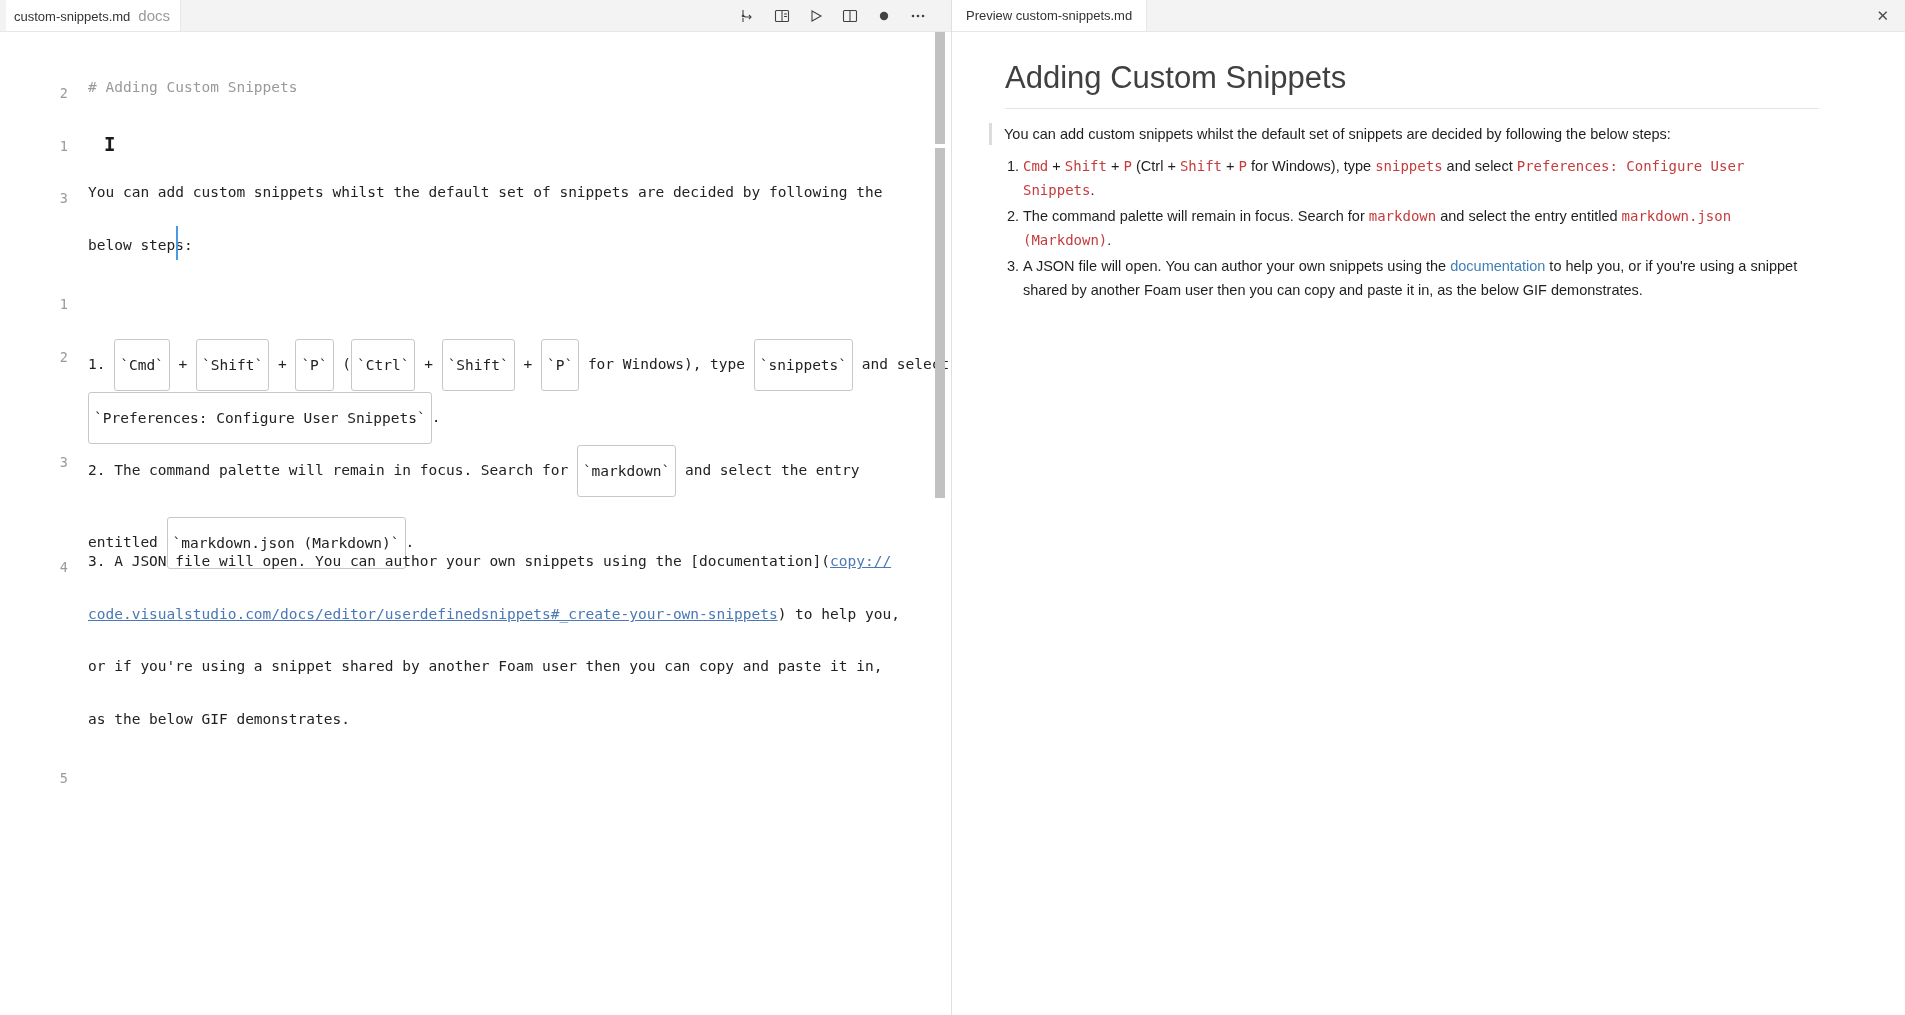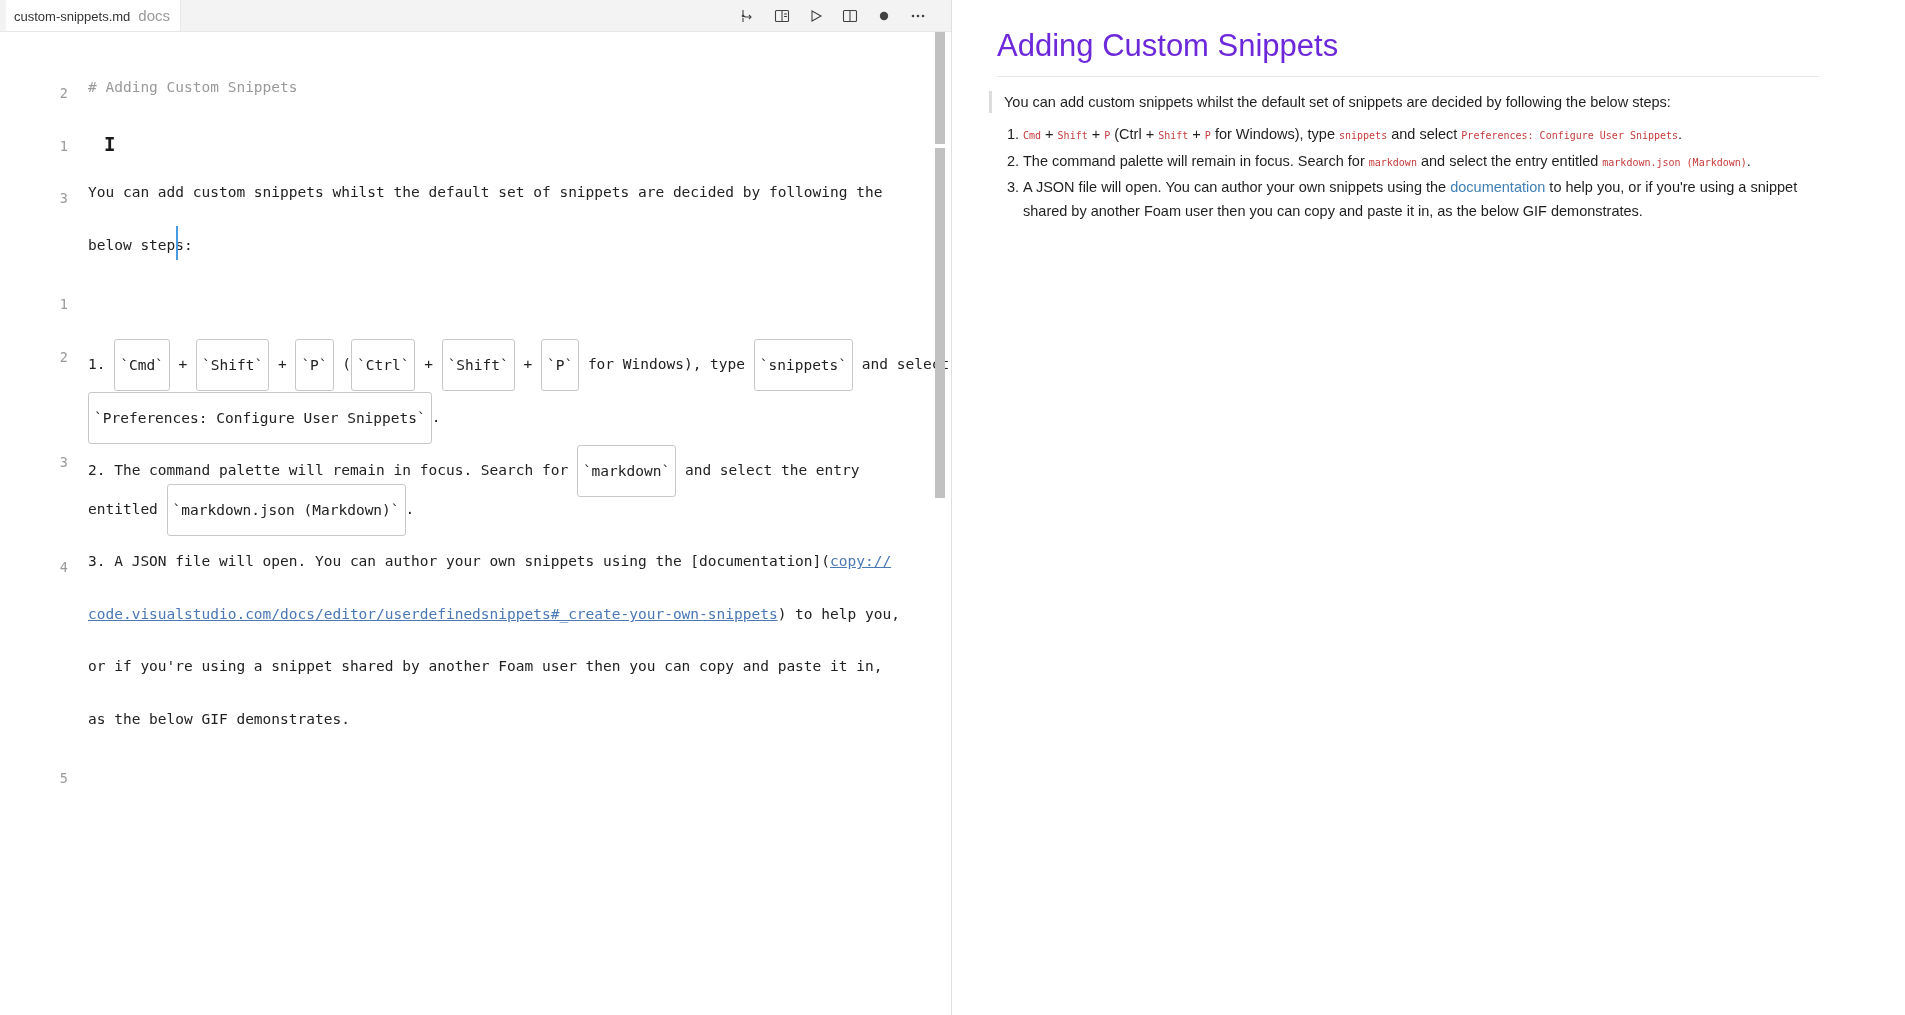--- a/index.html
+++ b/index.html
@@ -180,22 +180,22 @@
     padding: 28px 70px 0 34px;
     box-sizing: border-box;
   }
   .preview-inner {
     max-width: 830px;
     margin-left: 3px;
   }
   .doc-title {
     font-size: 31px;
     font-weight: 400;
-    color: #6d28d9;
-    margin: 0 0 14px 8px;
+    color: #404040;
+    margin: 0 0 14px 16px;
     padding-bottom: 12px;
     border-bottom: 1px solid #e2e2e2;
     font-family: "Liberation Sans", sans-serif;
   }
   .doc-para {
     font-size: 14.5px;
     color: #1f1f1f;
     line-height: 1.55;
     margin: 14px 0 10px 0;
     border-left: 3px solid #dcdcdc;
@@ -205,21 +205,21 @@
     margin: 10px 0 0 12px;
     padding-left: 22px;
     font-size: 14.5px;
     color: #1f1f1f;
     line-height: 1.62;
   }
   .doc-list li { margin-bottom: 3px; }
   .mono-red {
     font-family: "DejaVu Sans Mono", monospace;
     color: #c63b3b;
-    font-size: 10px;
+    font-size: 14px;
   }
   .doc-link { color: #3f7fb5; text-decoration: none; }
 </style>
 </head>
 <body>
 
 <div class="app">
 
   <div class="editor-pane">
 
@@ -290,40 +290,44 @@
 
         <div class="line" style="top:149px;">You can add custom snippets whilst the default set of snippets are decided by following the</div>
         <div class="line" style="top:202px;"><span>below steps:</span></div>
 
         <div class="line" style="top:306px;"><span>1. </span><span class="code-token">`Cmd`</span><span> + </span><span class="code-token">`Shift`</span><span> + </span><span class="code-token">`P`</span><span> (</span><span class="code-token">`Ctrl`</span><span> + </span><span class="code-token">`Shift`</span><span> + </span><span class="code-token">`P`</span><span> for Windows), type </span><span class="code-token">`snippets`</span><span> and select</span></div>
 
         <div class="line" style="top:359px;"><span class="code-token">`Preferences: Configure User Snippets`</span><span>.</span></div>
 
         <div class="line" style="top:412px;"><span>2. The command palette will remain in focus. Search for </span><span class="code-token">`markdown`</span><span> and select the entry</span></div>
 
-        <div class="line" style="top:451px;"><span>entitled </span><span class="code-token">`markdown.json (Markdown)`</span><span>.</span></div>
+        <div class="line" style="top:484px;"><span>entitled </span><span class="code-token">`markdown.json (Markdown)`</span><span>.</span></div>
 
         <div class="line" style="top:518px;"><span>3. A JSON file will open. You can author your own snippets using the [documentation](</span><span class="link">copy://</span></div>
         <div class="line" style="top:571px;"><span class="link">code.visualstudio.com/docs/editor/userdefinedsnippets#_create-your-own-snippets</span><span>) to help you,</span></div>
         <div class="line" style="top:623px;">or if you're using a snippet shared by another Foam user then you can copy and paste it in,</div>
         <div class="line" style="top:676px;">as the below GIF demonstrates.</div>
 
         <div class="caret" style="left:88px; top:194px;"></div>
         <div class="mouse-cursor" style="left:16px; top:101px;">I</div>
       </div>
 
       <div class="scrollbar-track">
         <div class="scrollbar-thumb" style="top:0px; height:112px;"></div>
         <div class="scrollbar-thumb" style="top:116px; height:350px;"></div>
       </div>
     </div>
   </div>
 
   <div class="preview-pane">
 
+    <div class="preview-tabbar">
+      <div class="preview-tab">Preview custom-snippets.md</div>
+      <div class="preview-close">✕</div>
+    </div>
 
     <div class="preview-body">
       <div class="preview-inner">
         <h1 class="doc-title">Adding Custom Snippets</h1>
 
         <p class="doc-para">You can add custom snippets whilst the default set of snippets are decided by following the below steps:</p>
 
         <ol class="doc-list">
           <li><span class="mono-red">Cmd</span><span> + </span><span class="mono-red">Shift</span><span> + </span><span class="mono-red">P</span><span> (Ctrl + </span><span class="mono-red">Shift</span><span> + </span><span class="mono-red">P</span><span> for Windows), type </span><span class="mono-red">snippets</span><span> and select </span><span class="mono-red">Preferences: Configure User Snippets</span><span>.</span></li>
 

